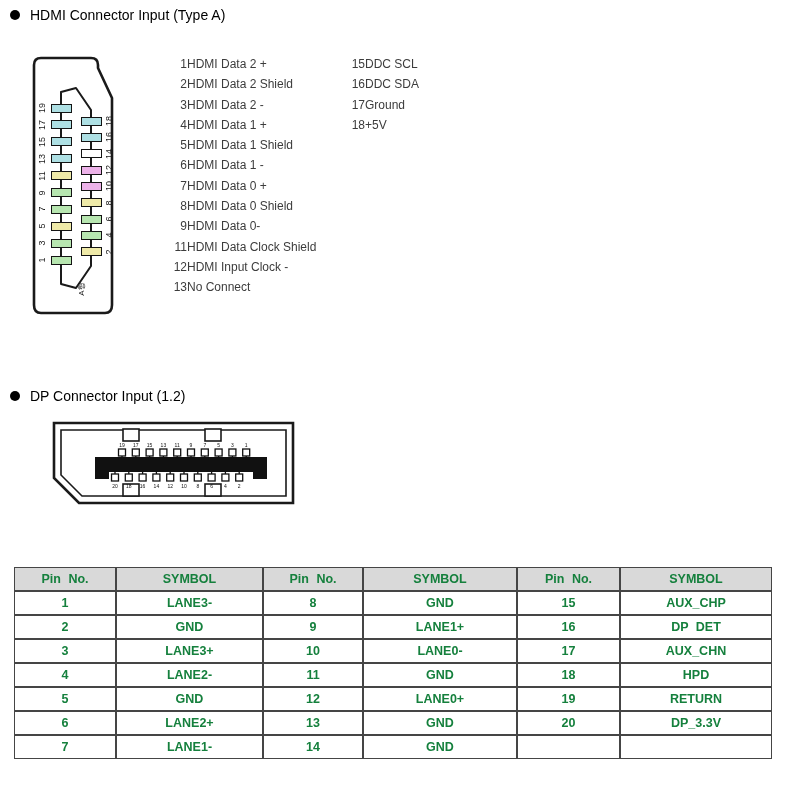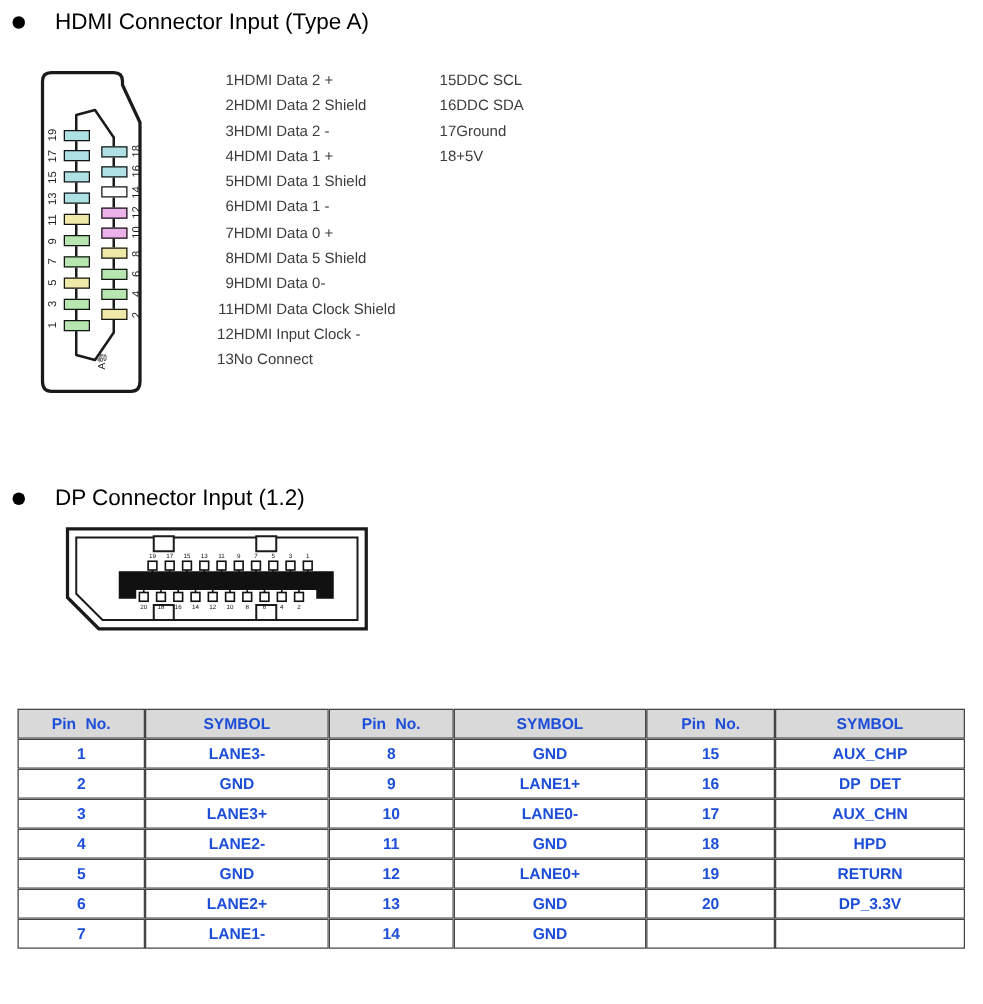--- a/index.html
+++ b/index.html
@@ -1,22 +1,22 @@
 <!DOCTYPE html>
 <html><head>
 <meta charset="utf-8">
 <style>
   html,body{margin:0;padding:0;}
   body{
     width:786px;height:803px;position:relative;overflow:hidden;
     background:#ffffff;font-family:"Liberation Sans",sans-serif;
   }
   .heading{
-    position:absolute;left:10px;display:flex;align-items:center;gap:24px;
-    font-size:18px;color:#000;justify-content:flex-end;
+    position:absolute;left:10px;display:flex;align-items:center;gap:10px;
+    font-size:14px;color:#000;justify-content:flex-end;
   }
   #hdmi-heading{top:7px;}
   #dp-heading{top:388px;}
   .bullet{width:10px;height:10px;border-radius:50%;background:#000;flex:0 0 auto;}
 
   
   #hdmi-conn{position:absolute;left:28px;top:52px;width:96px;height:268px;}
   #hdmi-conn svg{position:absolute;left:0;top:0;}
   .hpin{
     position:absolute;width:21px;height:9px;border:1px solid #141414;
@@ -45,21 +45,21 @@
   #dp-conn{position:absolute;left:48px;top:416px;width:252px;height:94px;}
 
   
   #dp-table{
     position:absolute;left:14px;top:567px;
     border-collapse:separate;border-spacing:0;table-layout:fixed;
   }
   #dp-table th,#dp-table td{
     border:1px solid #454545;box-sizing:border-box;height:24px;padding:0 2px;
     text-align:center;vertical-align:middle;
-    font-size:12.5px;font-weight:bold;color:#1d4ed8;word-spacing:4px;
+    font-size:12.5px;font-weight:bold;color:#15803d;word-spacing:4px;
   }
   #dp-table th{background:#d9d9d9;}
   #dp-table td{background:#ffffff;}
 </style>
 </head>
 <body>
 
 <div>
 
   <div class="heading" id="hdmi-heading">
@@ -116,21 +116,21 @@
   </div>
 
   <div class="pin-list" id="hdmi-list-left">
       <div class="plrow"><span class="pnum">1</span><span class="plbl">HDMI Data 2 +</span></div>
       <div class="plrow"><span class="pnum">2</span><span class="plbl">HDMI Data 2 Shield</span></div>
       <div class="plrow"><span class="pnum">3</span><span class="plbl">HDMI Data 2 -</span></div>
       <div class="plrow"><span class="pnum">4</span><span class="plbl">HDMI Data 1 +</span></div>
       <div class="plrow"><span class="pnum">5</span><span class="plbl">HDMI Data 1 Shield</span></div>
       <div class="plrow"><span class="pnum">6</span><span class="plbl">HDMI Data 1 -</span></div>
       <div class="plrow"><span class="pnum">7</span><span class="plbl">HDMI Data 0 +</span></div>
-      <div class="plrow"><span class="pnum">8</span><span class="plbl">HDMI Data 5 Shield</span></div>
+      <div class="plrow"><span class="pnum">8</span><span class="plbl">HDMI Data 0 Shield</span></div>
       <div class="plrow"><span class="pnum">9</span><span class="plbl">HDMI Data 0-</span></div>
       <div class="plrow"><span class="pnum">11</span><span class="plbl">HDMI Data Clock Shield</span></div>
       <div class="plrow"><span class="pnum">12</span><span class="plbl">HDMI Input Clock -</span></div>
       <div class="plrow"><span class="pnum">13</span><span class="plbl">No Connect</span></div>
     </div>
   <div class="pin-list" id="hdmi-list-right">
       <div class="plrow"><span class="pnum">15</span><span class="plbl">DDC SCL</span></div>
       <div class="plrow"><span class="pnum">16</span><span class="plbl">DDC SDA</span></div>
       <div class="plrow"><span class="pnum">17</span><span class="plbl">Ground</span></div>
       <div class="plrow"><span class="pnum">18</span><span class="plbl">+5V</span></div>

